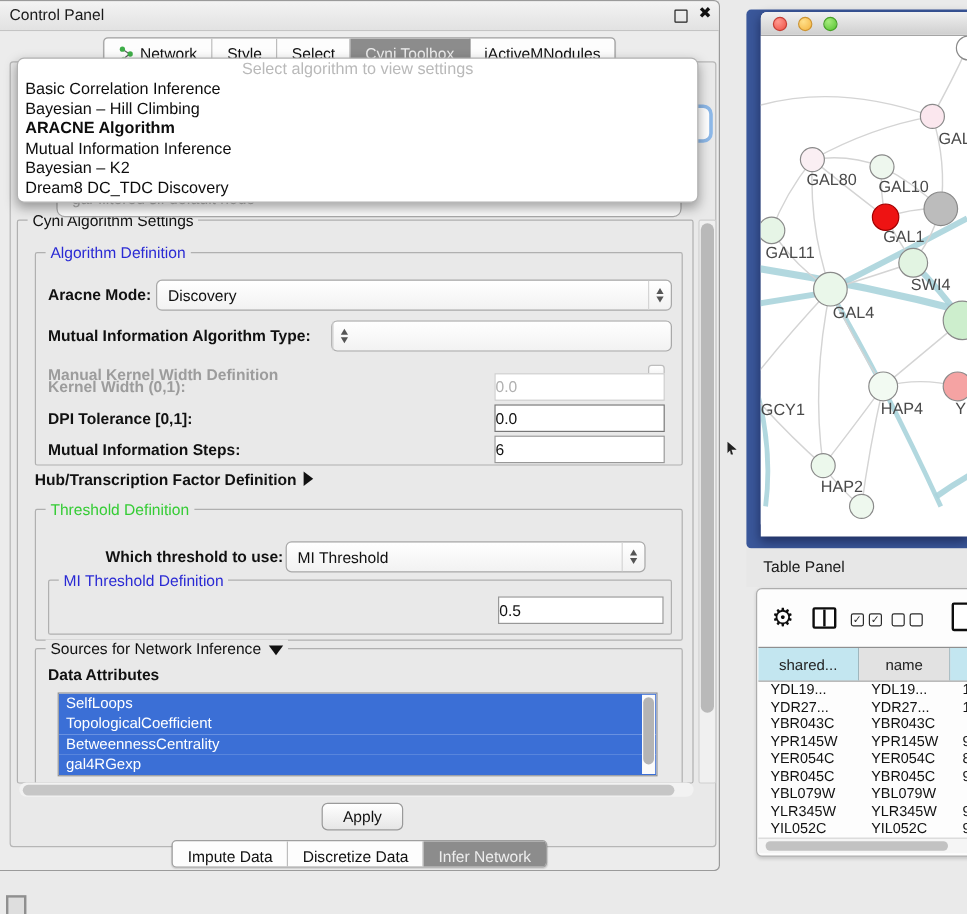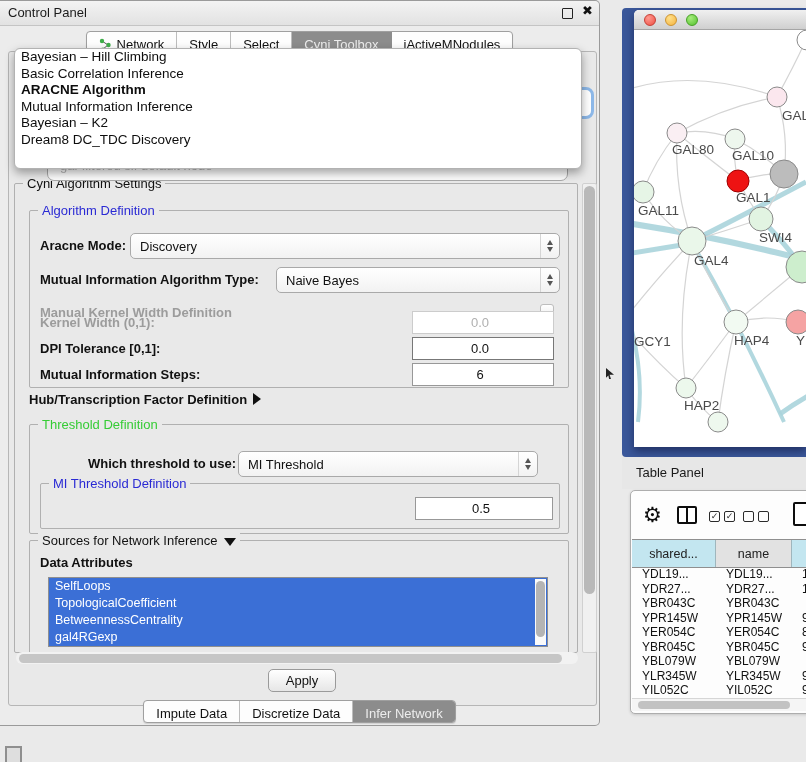--- a/index.html
+++ b/index.html
@@ -42,21 +42,21 @@
   .legend.green{color:#35cc35;}
   .lbl{position:absolute;font-size:13px;font-weight:bold;color:#111;white-space:nowrap;}
   .lbl.disabled{color:#9c9c9c;}
   .combo{position:absolute;height:26px;background:linear-gradient(#ffffff,#f2f2f2);
     border:1px solid #a9a9a9;border-radius:5px;box-sizing:border-box;display:flex;align-items:center;}
   .combo-text{flex:1;font-size:13px;padding-left:9px;color:#111;white-space:nowrap;overflow:hidden;}
   .stepper{width:18px;display:flex;flex-direction:column;align-items:center;justify-content:center;gap:2px;border-left:1px solid #d5d5d5;height:100%;}
   .arr-up{width:0;height:0;border-left:3.5px solid transparent;border-right:3.5px solid transparent;border-bottom:5px solid #555;}
   .arr-dn{width:0;height:0;border-left:3.5px solid transparent;border-right:3.5px solid transparent;border-top:5px solid #555;}
   .field{position:absolute;height:23px;background:#fff;border:1px solid #989898;box-sizing:border-box;
-    font-size:13px;text-align:center;padding-right:6px;line-height:21px;}
+    font-size:13px;text-align:left;padding-right:6px;line-height:21px;}
   .field.disabled{border-color:#cccccc;color:#b0b0b0;}
   .checkbox{position:absolute;width:14px;height:14px;background:linear-gradient(#ffffff,#ededed);
     border:1px solid #bdbdbd;border-radius:3px;box-sizing:border-box;}
   .tri-right{display:inline-block;width:0;height:0;border-top:6px solid transparent;border-bottom:6px solid transparent;
     border-left:8px solid #111;margin-left:6px;vertical-align:-1px;}
   .tri-down{display:inline-block;width:0;height:0;border-left:6px solid transparent;border-right:6px solid transparent;
     border-top:8px solid #111;margin-left:6px;vertical-align:-1px;}
   .listbox{position:absolute;background:#fff;border:1px solid #8f8f8f;box-sizing:border-box;overflow:hidden;}
   .list-item{height:17px;line-height:17px;background:#3b6fd6;color:#ffffff;font-size:12.5px;padding-left:6px;white-space:nowrap;}
   .list-scroll{position:absolute;right:1px;top:1px;width:11px;height:66px;background:#fafafa;}
@@ -149,23 +149,24 @@
 
     <div class="cp-content"></div>
 
     <div class="focus-combo"></div>
 
     <div class="bg-combo">
       <span>gal-filtered sif default node</span>
     </div>
 
     <div class="dropdown">
+      <div class="dd-placeholder">Select algorithm to view settings</div>
       <div id="dd-items">
+          <div class="dd-item">Basic Correlation Inference</div>
           <div class="dd-item">Bayesian – Hill Climbing</div>
-          <div class="dd-item">Basic Correlation Inference</div>
           <div class="dd-item selected">ARACNE Algorithm</div>
           <div class="dd-item">Mutual Information Inference</div>
           <div class="dd-item">Bayesian – K2</div>
           <div class="dd-item">Dream8 DC_TDC Discovery</div>
         </div>
     </div>
 
     <div class="groupbox" style="left:14px;top:182px;width:564px;height:470px;">
       <span class="legend">Cyni Algorithm Settings</span>
 
@@ -176,21 +177,20 @@
         <div class="combo" style="left:100px;top:22px;width:430px;">
           <span class="combo-text">Discovery</span>
           <span class="stepper">
               <span class="arr-up"></span>
               <span class="arr-dn"></span>
             </span>
         </div>
 
         <span class="lbl" style="left:10px;top:61px;">Mutual Information Algorithm Type:</span>
         <div class="combo" style="left:246px;top:56px;width:284px;">
-          <span class="combo-text">Naive Bayes</span>
           <span class="stepper">
               <span class="arr-up"></span>
               <span class="arr-dn"></span>
             </span>
         </div>
 
         <span class="lbl disabled" style="left:10px;top:94px;">Manual Kernel Width Definition</span>
         <span class="checkbox" style="right:14px;top:93px;"></span>
 
         <span class="lbl disabled" style="left:10px;top:103px;margin-top:0;top:104px;">Kernel Width (0,1):</span>

